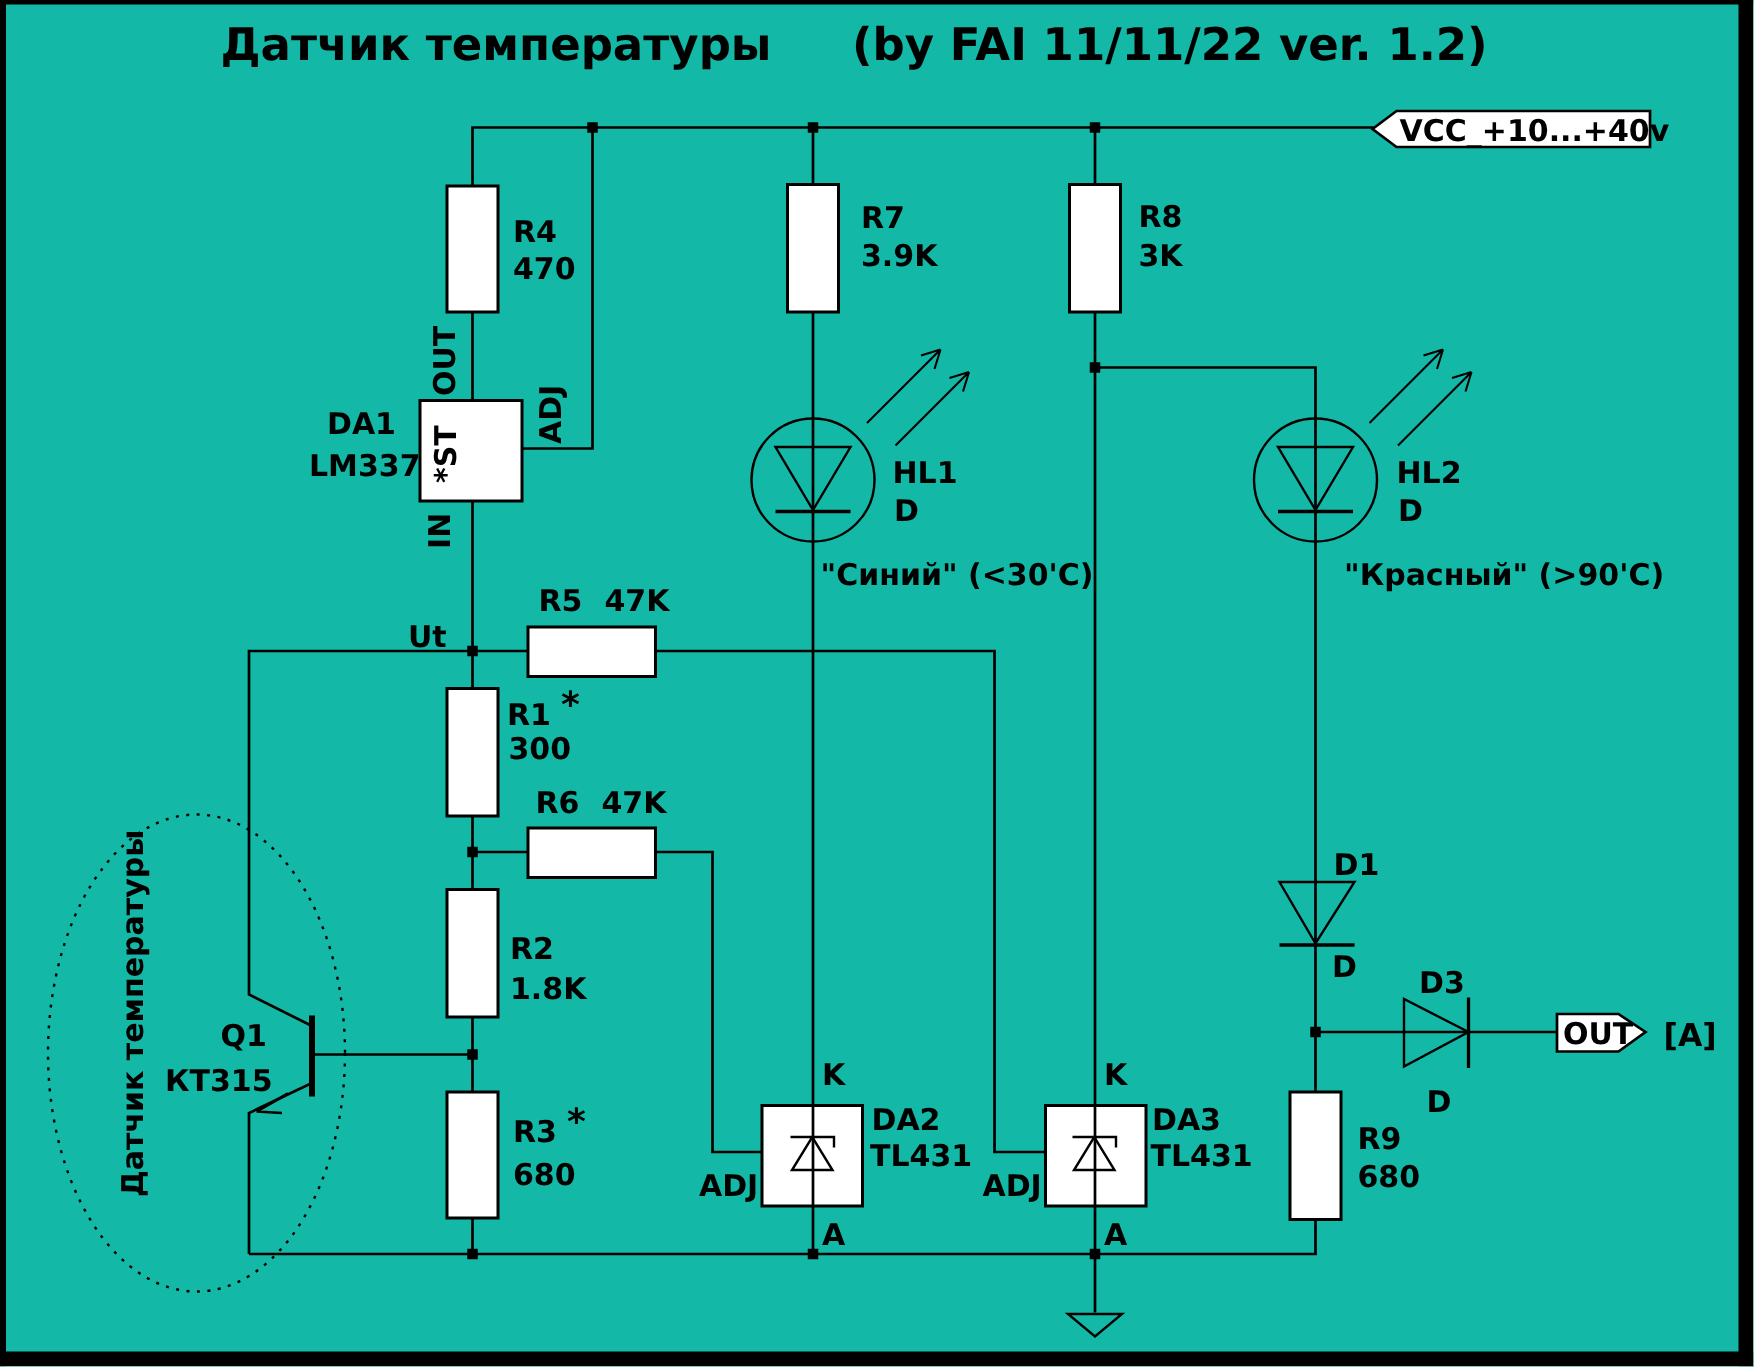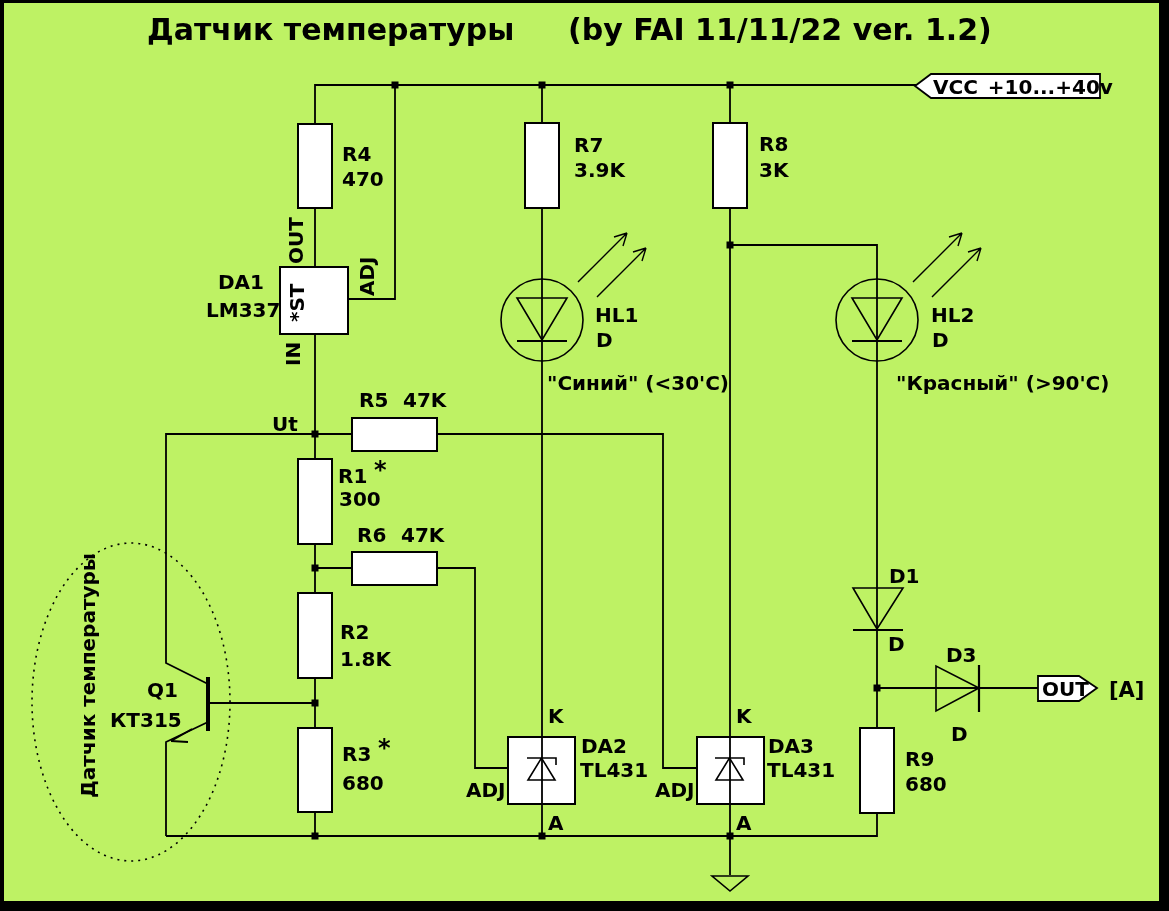--- a/index.html
+++ b/index.html
@@ -1,16 +1,16 @@
 <!DOCTYPE html>
 <html><head>
 <meta charset="utf-8">
 <style>
   html,body{margin:0;padding:0;background:#fff;}
-  #page{position:relative;width:1169px;height:911px;background:#bef264;overflow:hidden;}
+  #page{position:relative;width:1169px;height:911px;background:#14b8a6;overflow:hidden;}
   svg{position:absolute;left:0;top:0;}
   svg text{font-family:"DejaVu Sans","Liberation Sans",sans-serif;font-weight:bold;fill:#000;}
   .t20{font-size:20px;}
   .t21{font-size:21px;}
   .t24{font-size:24px;}
   .t30{font-size:30px;}
   .wire{fill:none;stroke:#000;stroke-width:1.8;}
   .sym{fill:none;stroke:#000;stroke-width:1.6;}
   .bar{fill:none;stroke:#000;stroke-width:2.2;}
   .box{fill:#fff;stroke:#000;stroke-width:2;}

